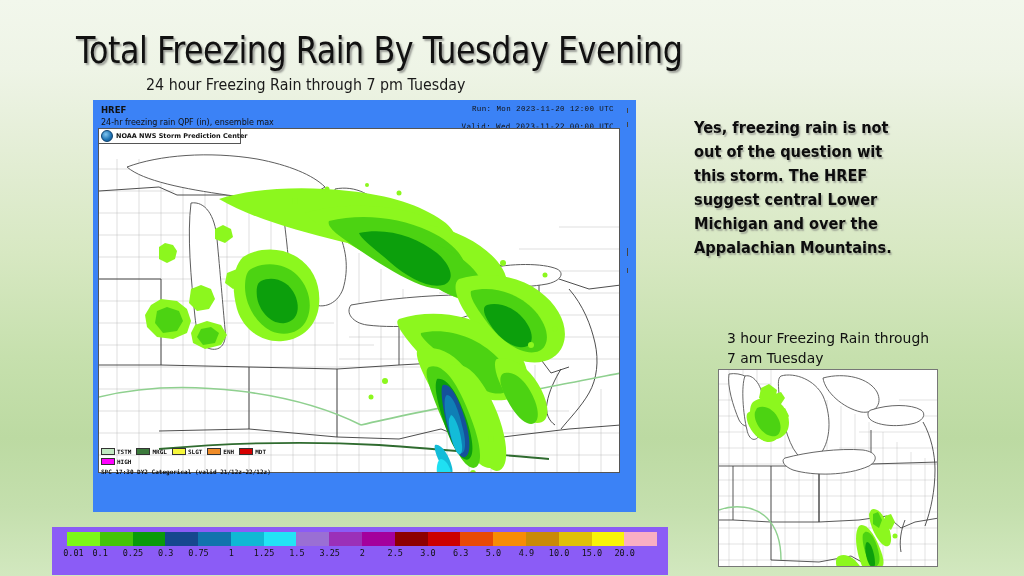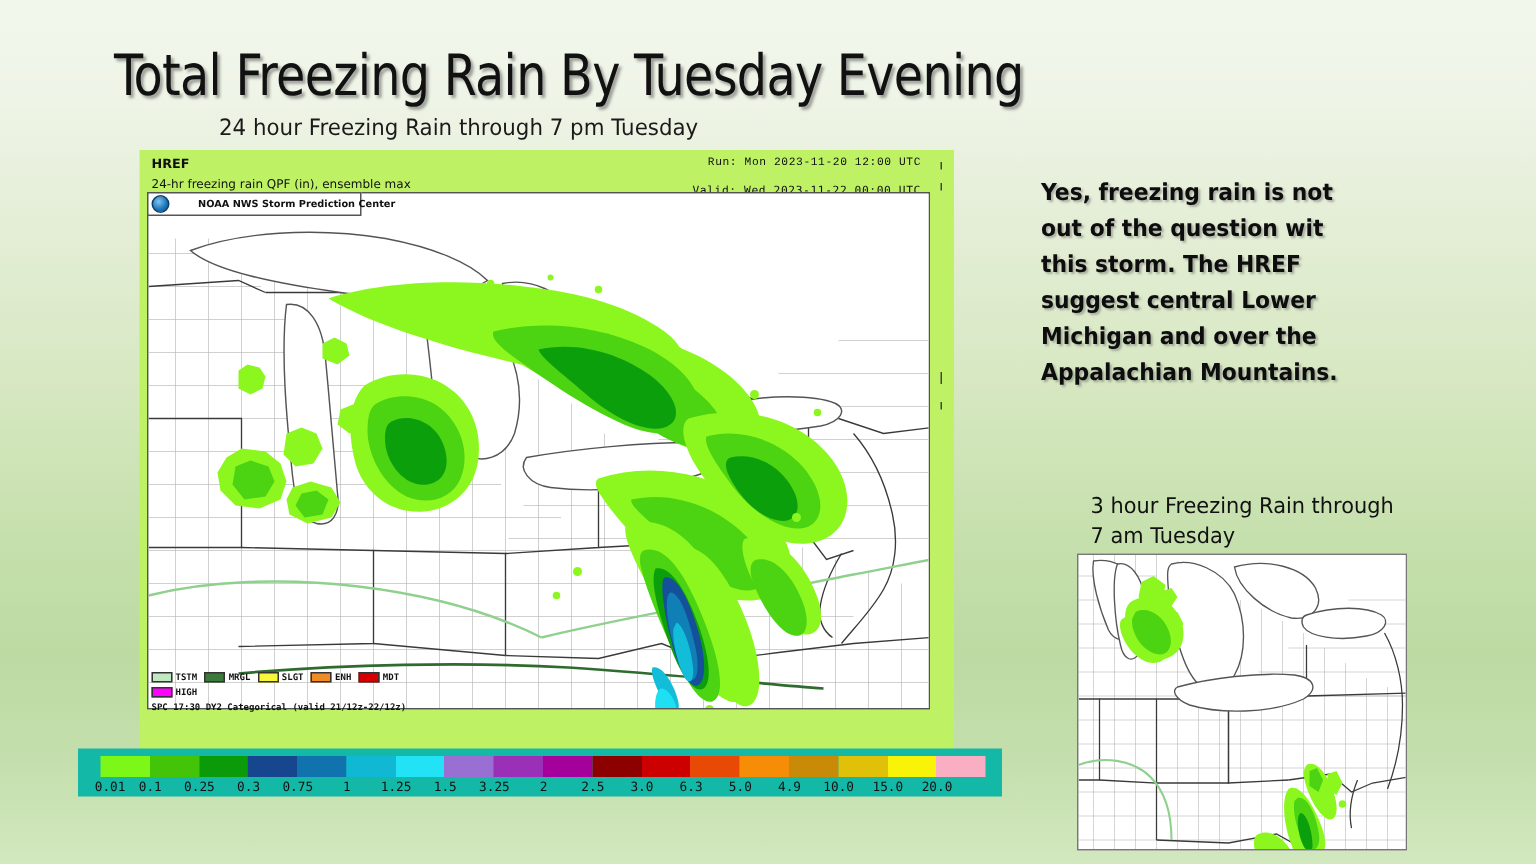--- a/index.html
+++ b/index.html
@@ -37,21 +37,21 @@
     font-family: "DejaVu Sans", sans-serif;
     transform: scaleX(0.95);
     transform-origin: left center;
   }
 
   
   #main-map-panel {
     position: absolute;
     left: 93px; top: 100px;
     width: 543px; height: 412px;
-    background: #bef264;
+    background: #3b82f6;
     overflow: hidden;
   }
   .map-hdr {
     position: absolute;
     font-family: "DejaVu Sans", sans-serif;
     color: #111;
     white-space: nowrap;
   }
   #href-label { left: 8px; top: 5px; font-size: 8.5px; font-weight: bold; }
   #href-sub   { left: 8px; top: 18px; font-size: 8px; }
@@ -66,21 +66,21 @@
     border: 1px solid #555; background: #fff;
     display: flex; align-items: center; gap: 3px; padding-left: 2px;
     z-index: 6;
   }
   #noaa-seal {
     width: 12px; height: 12px; border-radius: 50%;
     background: radial-gradient(circle at 38% 34%, #7fc4ef 0%, #1f74b5 58%, #0d4d86 100%);
     border: 1px solid #0b3f6e; flex: none;
   }
   #noaa-text { font-size: 6.5px; font-weight: bold; color: #111;
-               font-family: "DejaVu Sans", sans-serif; white-space: nowrap; margin-left: 16px; }
+               font-family: "DejaVu Sans", sans-serif; white-space: nowrap; }
 
   
   #map-frame {
     position: absolute; left: 5px; top: 28px;
     width: 522px; height: 345px;
     border: 1px solid #555;
     overflow: hidden; background: #fff;
   }
   #map-frame svg, #inset-frame svg { display: block; }
 
@@ -93,23 +93,23 @@
              font-family: "DejaVu Sans Mono", monospace; color: #111; }
   #spc-note { font-size: 6px; font-weight: bold; margin-top: 3px;
               font-family: "DejaVu Sans Mono", monospace; color: #111; white-space: nowrap; }
 
   
   .edge-tick { position: absolute; right: 8px; width: 1px; background:#444; }
 
   
   #colorbar-panel {
     position: absolute;
-    left: 52px; top: 499px;
-    width: 616px; height: 32px;
-    background: #14b8a6;
+    left: 52px; top: 527px;
+    width: 616px; height: 48px;
+    background: #8b5cf6;
   }
   #colorbar-strip {
     position: absolute; left: 15px; top: 5px;
     width: 590px; height: 14px;
     display: flex;
   }
   #colorbar-strip div { flex: 1 1 0; height: 100%; }
   #colorbar-labels {
     position: absolute; left: 15px; top: 21px;
     width: 590px; height: 13px;

